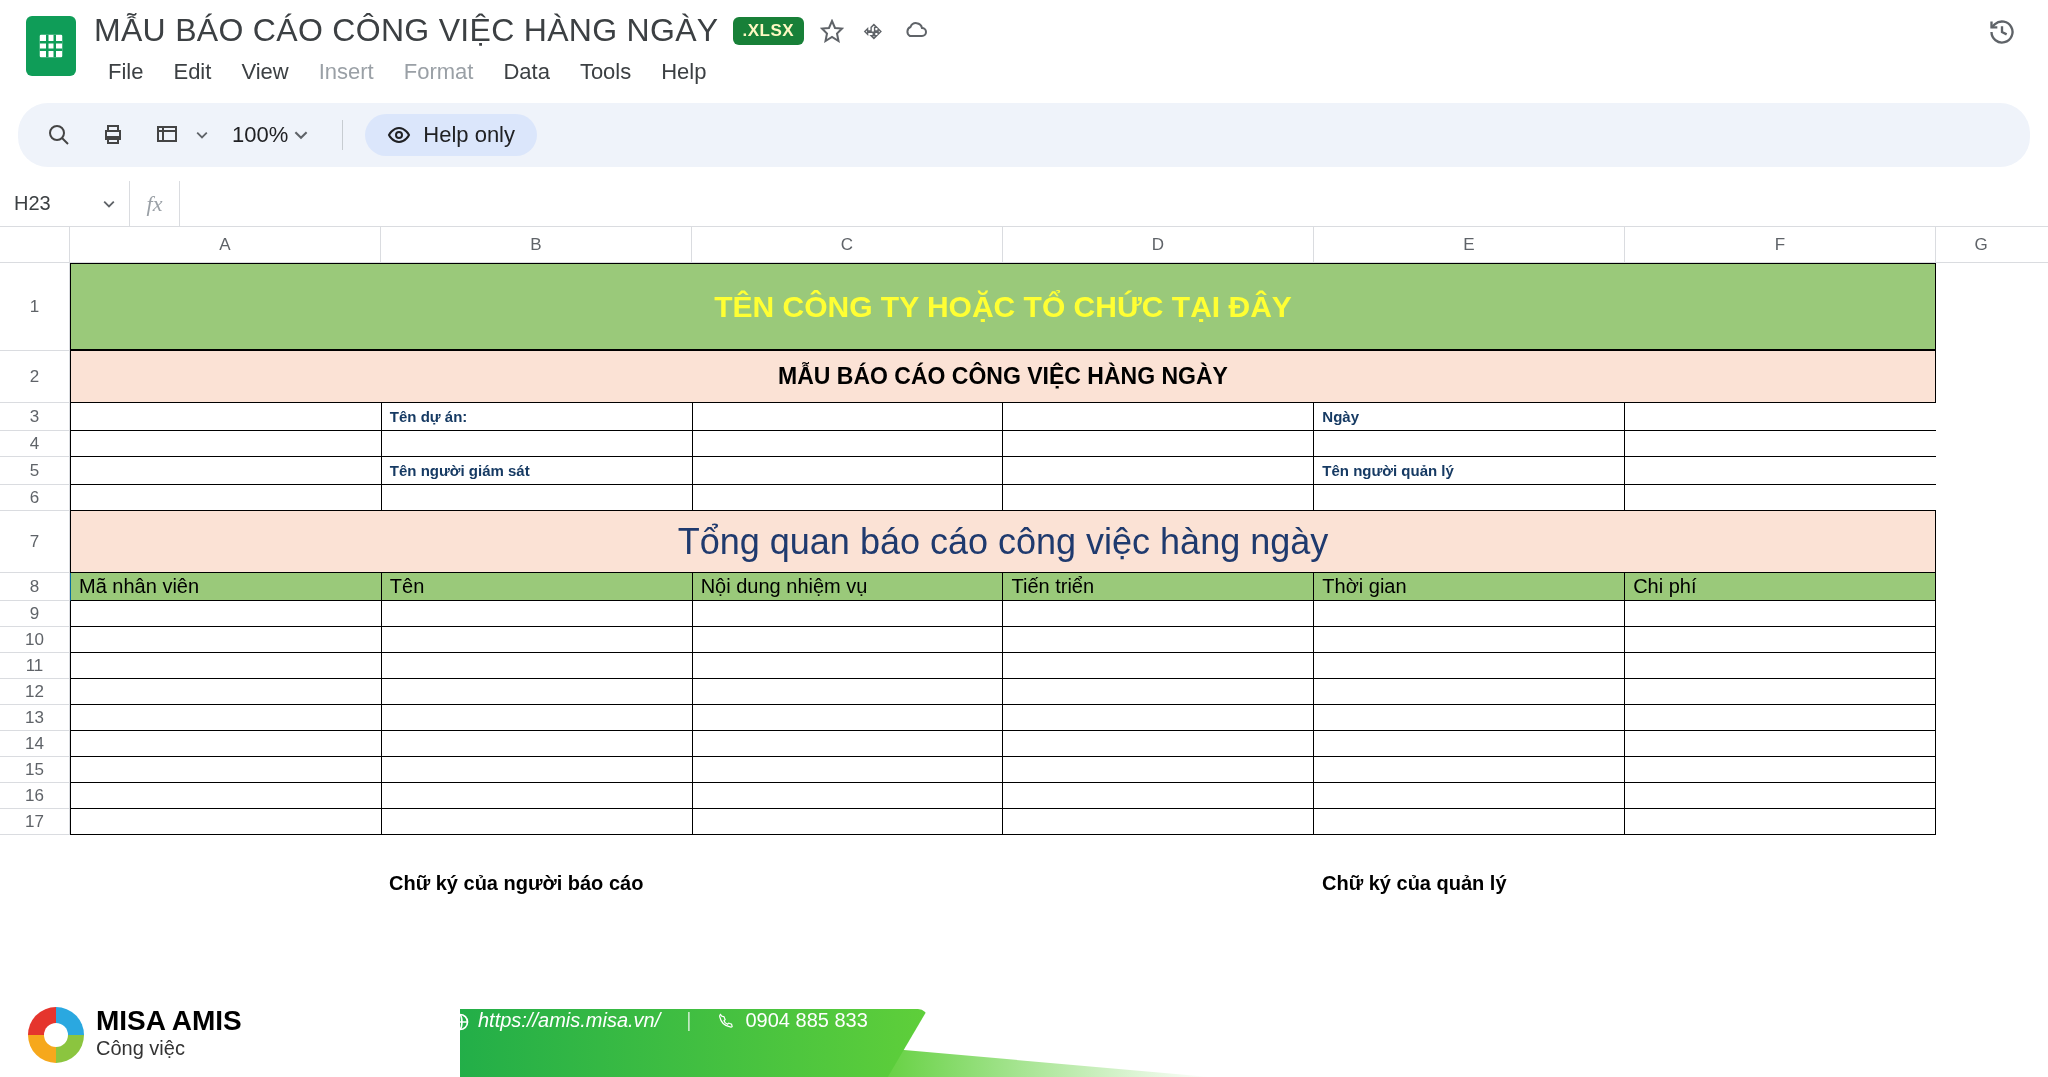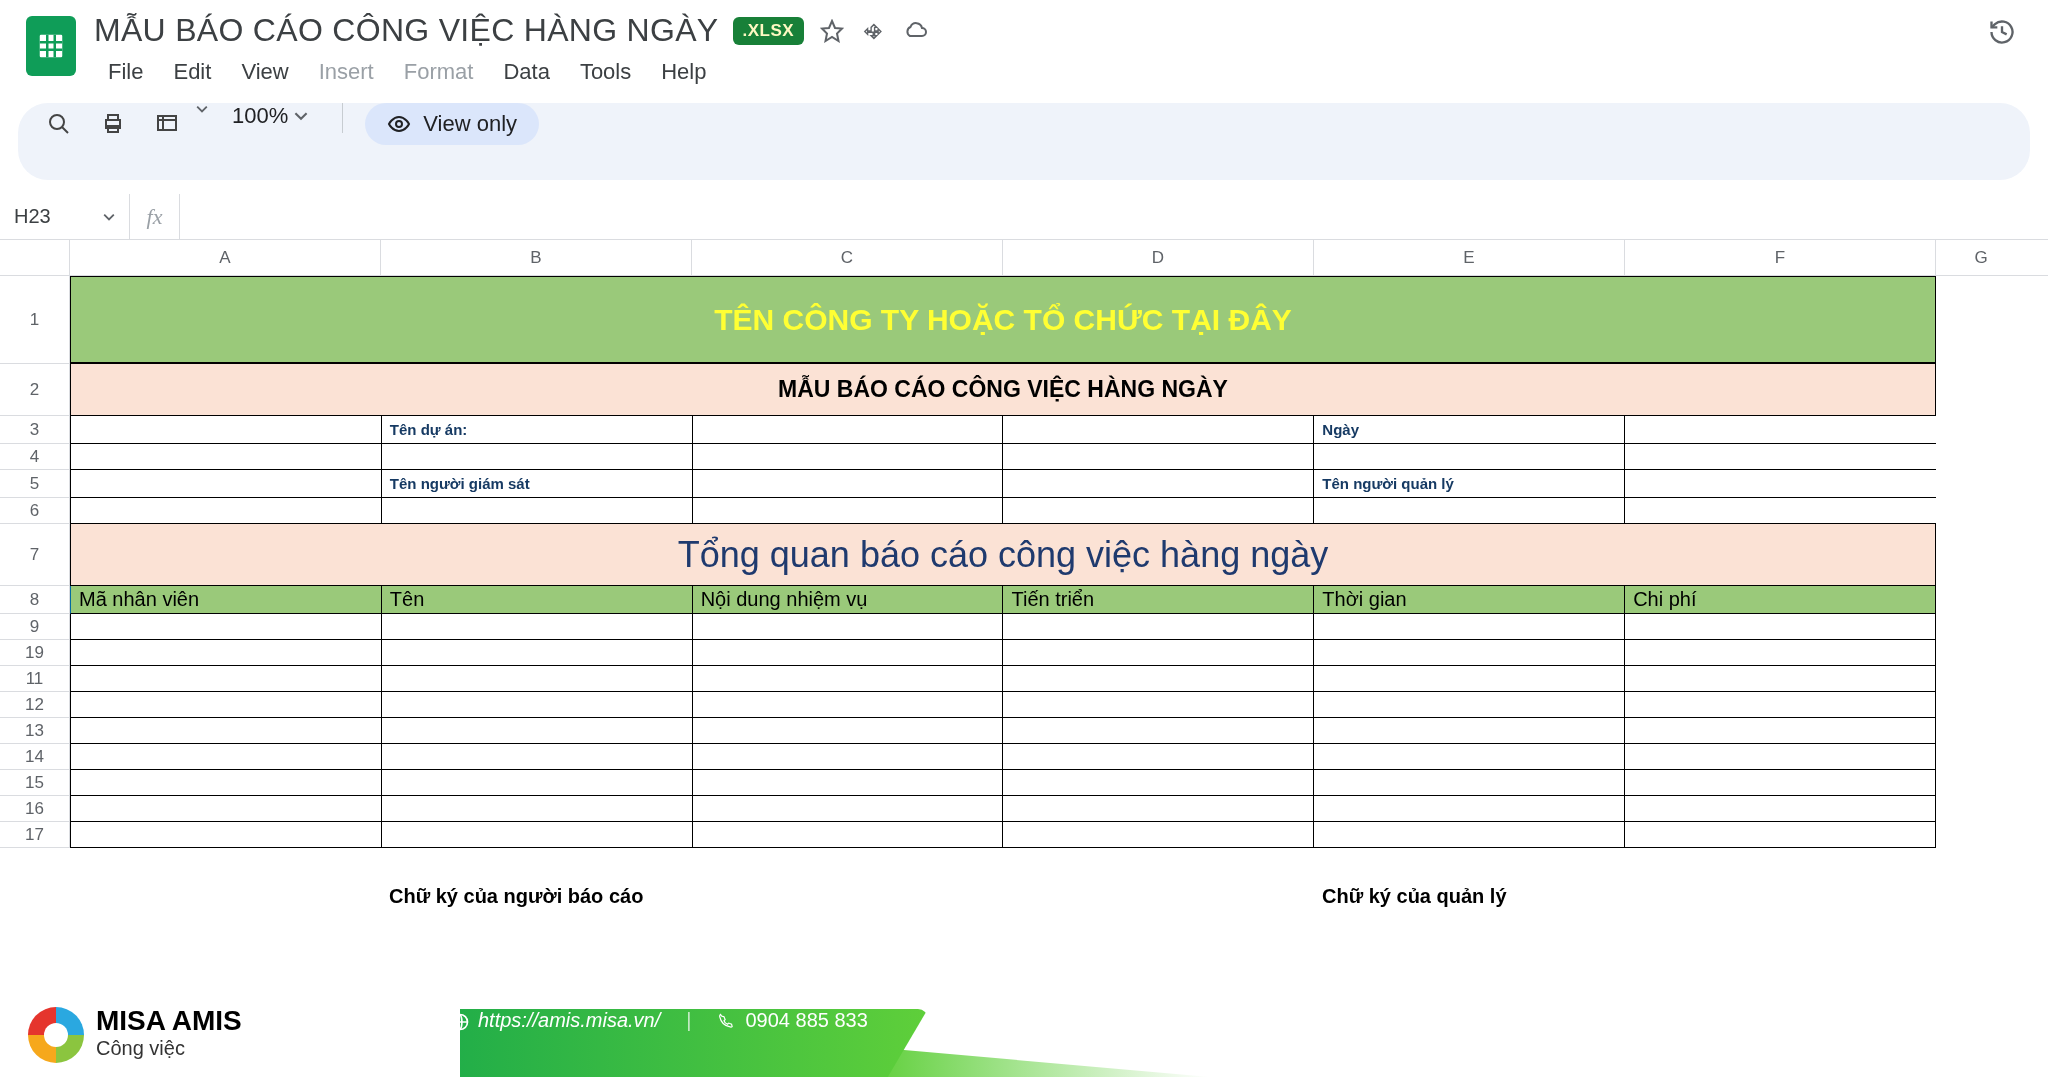--- a/index.html
+++ b/index.html
@@ -16,21 +16,21 @@
   .title-icon { width:28px; height:28px; display:flex; align-items:center; justify-content:center; color:#5f6368; cursor:pointer; }
   .title-icon svg { width:24px; height:24px; fill:none; stroke:#5f6368; stroke-width:2; }
   .history-icon { margin-left:auto; width:40px; height:40px; display:flex; align-items:center; justify-content:center; cursor:pointer; }
   .history-icon svg { width:28px; height:28px; fill:none; stroke:#5f6368; stroke-width:2; }
 
   .menubar { display:flex; gap:2px; margin-top:6px; font-size:22px; color:#3c4043; }
   .menubar .item { padding:4px 14px; cursor:pointer; border-radius:4px; }
   .menubar .item.disabled { color:#9aa0a6; }
 
   
-  .toolbar { margin:14px 18px 0 18px; height:77px; background:#eff3fa; border-radius:30px; display:flex; align-items:flex-start; padding:0 20px; gap:12px; }
+  .toolbar { margin:14px 18px 0 18px; height:64px; background:#eff3fa; border-radius:30px; display:flex; align-items:center; padding:0 20px; gap:12px; }
   .tool-btn { width:42px; height:42px; display:flex; align-items:center; justify-content:center; border-radius:50%; cursor:pointer; color:#444; }
   .tool-btn svg { width:24px; height:24px; fill:none; stroke:#444; stroke-width:2; }
   .zoom-pick { display:flex; align-items:center; gap:6px; font-size:22px; padding:0 12px; cursor:pointer; }
   .zoom-pick svg { width:14px; height:14px; fill:#5f6368; }
   .divider { width:1px; height:30px; background:#c7ccd1; margin:0 10px; }
   .viewonly-pill { background:#dbe6fb; border-radius:24px; padding:8px 22px; display:flex; align-items:center; gap:12px; font-size:22px; color:#202124; }
   .viewonly-pill svg { width:24px; height:24px; fill:none; stroke:#202124; stroke-width:2; }
 
   
   .fxrow { display:flex; align-items:center; border-bottom:1px solid #dadce0; margin-top:14px; height:46px; }
@@ -169,21 +169,21 @@
       <svg viewBox="0 0 10 10">
           <path d="M1 3l4 4 4-4" fill="none" stroke="#5f6368" stroke-width="1.5"></path>
         </svg>
     </div>
     <div class="divider"></div>
     <div class="viewonly-pill">
       <svg viewBox="0 0 24 24">
           <path d="M2 12s3.5-7 10-7 10 7 10 7-3.5 7-10 7S2 12 2 12z"></path>
           <circle cx="12" cy="12" r="3"></circle>
         </svg>
-      <span>View only</span>
+      <span>Help only</span>
     </div>
   </div>
 
   <div class="fxrow">
     <div class="namebox">
       <span>H23</span>
       <svg viewBox="0 0 10 10">
           <path d="M1 3l4 4 4-4" fill="none" stroke="#5f6368" stroke-width="1.5"></path>
         </svg>
     </div>
@@ -206,21 +206,21 @@
     <div class="rowhdrs">
       <div class="rowhdr" style="height:88px">1</div>
       <div class="rowhdr h52">2</div>
       <div class="rowhdr h28">3</div>
       <div class="rowhdr h26">4</div>
       <div class="rowhdr h28">5</div>
       <div class="rowhdr h26">6</div>
       <div class="rowhdr" style="height:62px">7</div>
       <div class="rowhdr h28">8</div>
       <div class="rowhdr h26">9</div>
-      <div class="rowhdr h26">19</div>
+      <div class="rowhdr h26">10</div>
       <div class="rowhdr h26">11</div>
       <div class="rowhdr h26">12</div>
       <div class="rowhdr h26">13</div>
       <div class="rowhdr h26">14</div>
       <div class="rowhdr h26">15</div>
       <div class="rowhdr h26">16</div>
       <div class="rowhdr h26">17</div>
     </div>
 
     <div class="cells">

